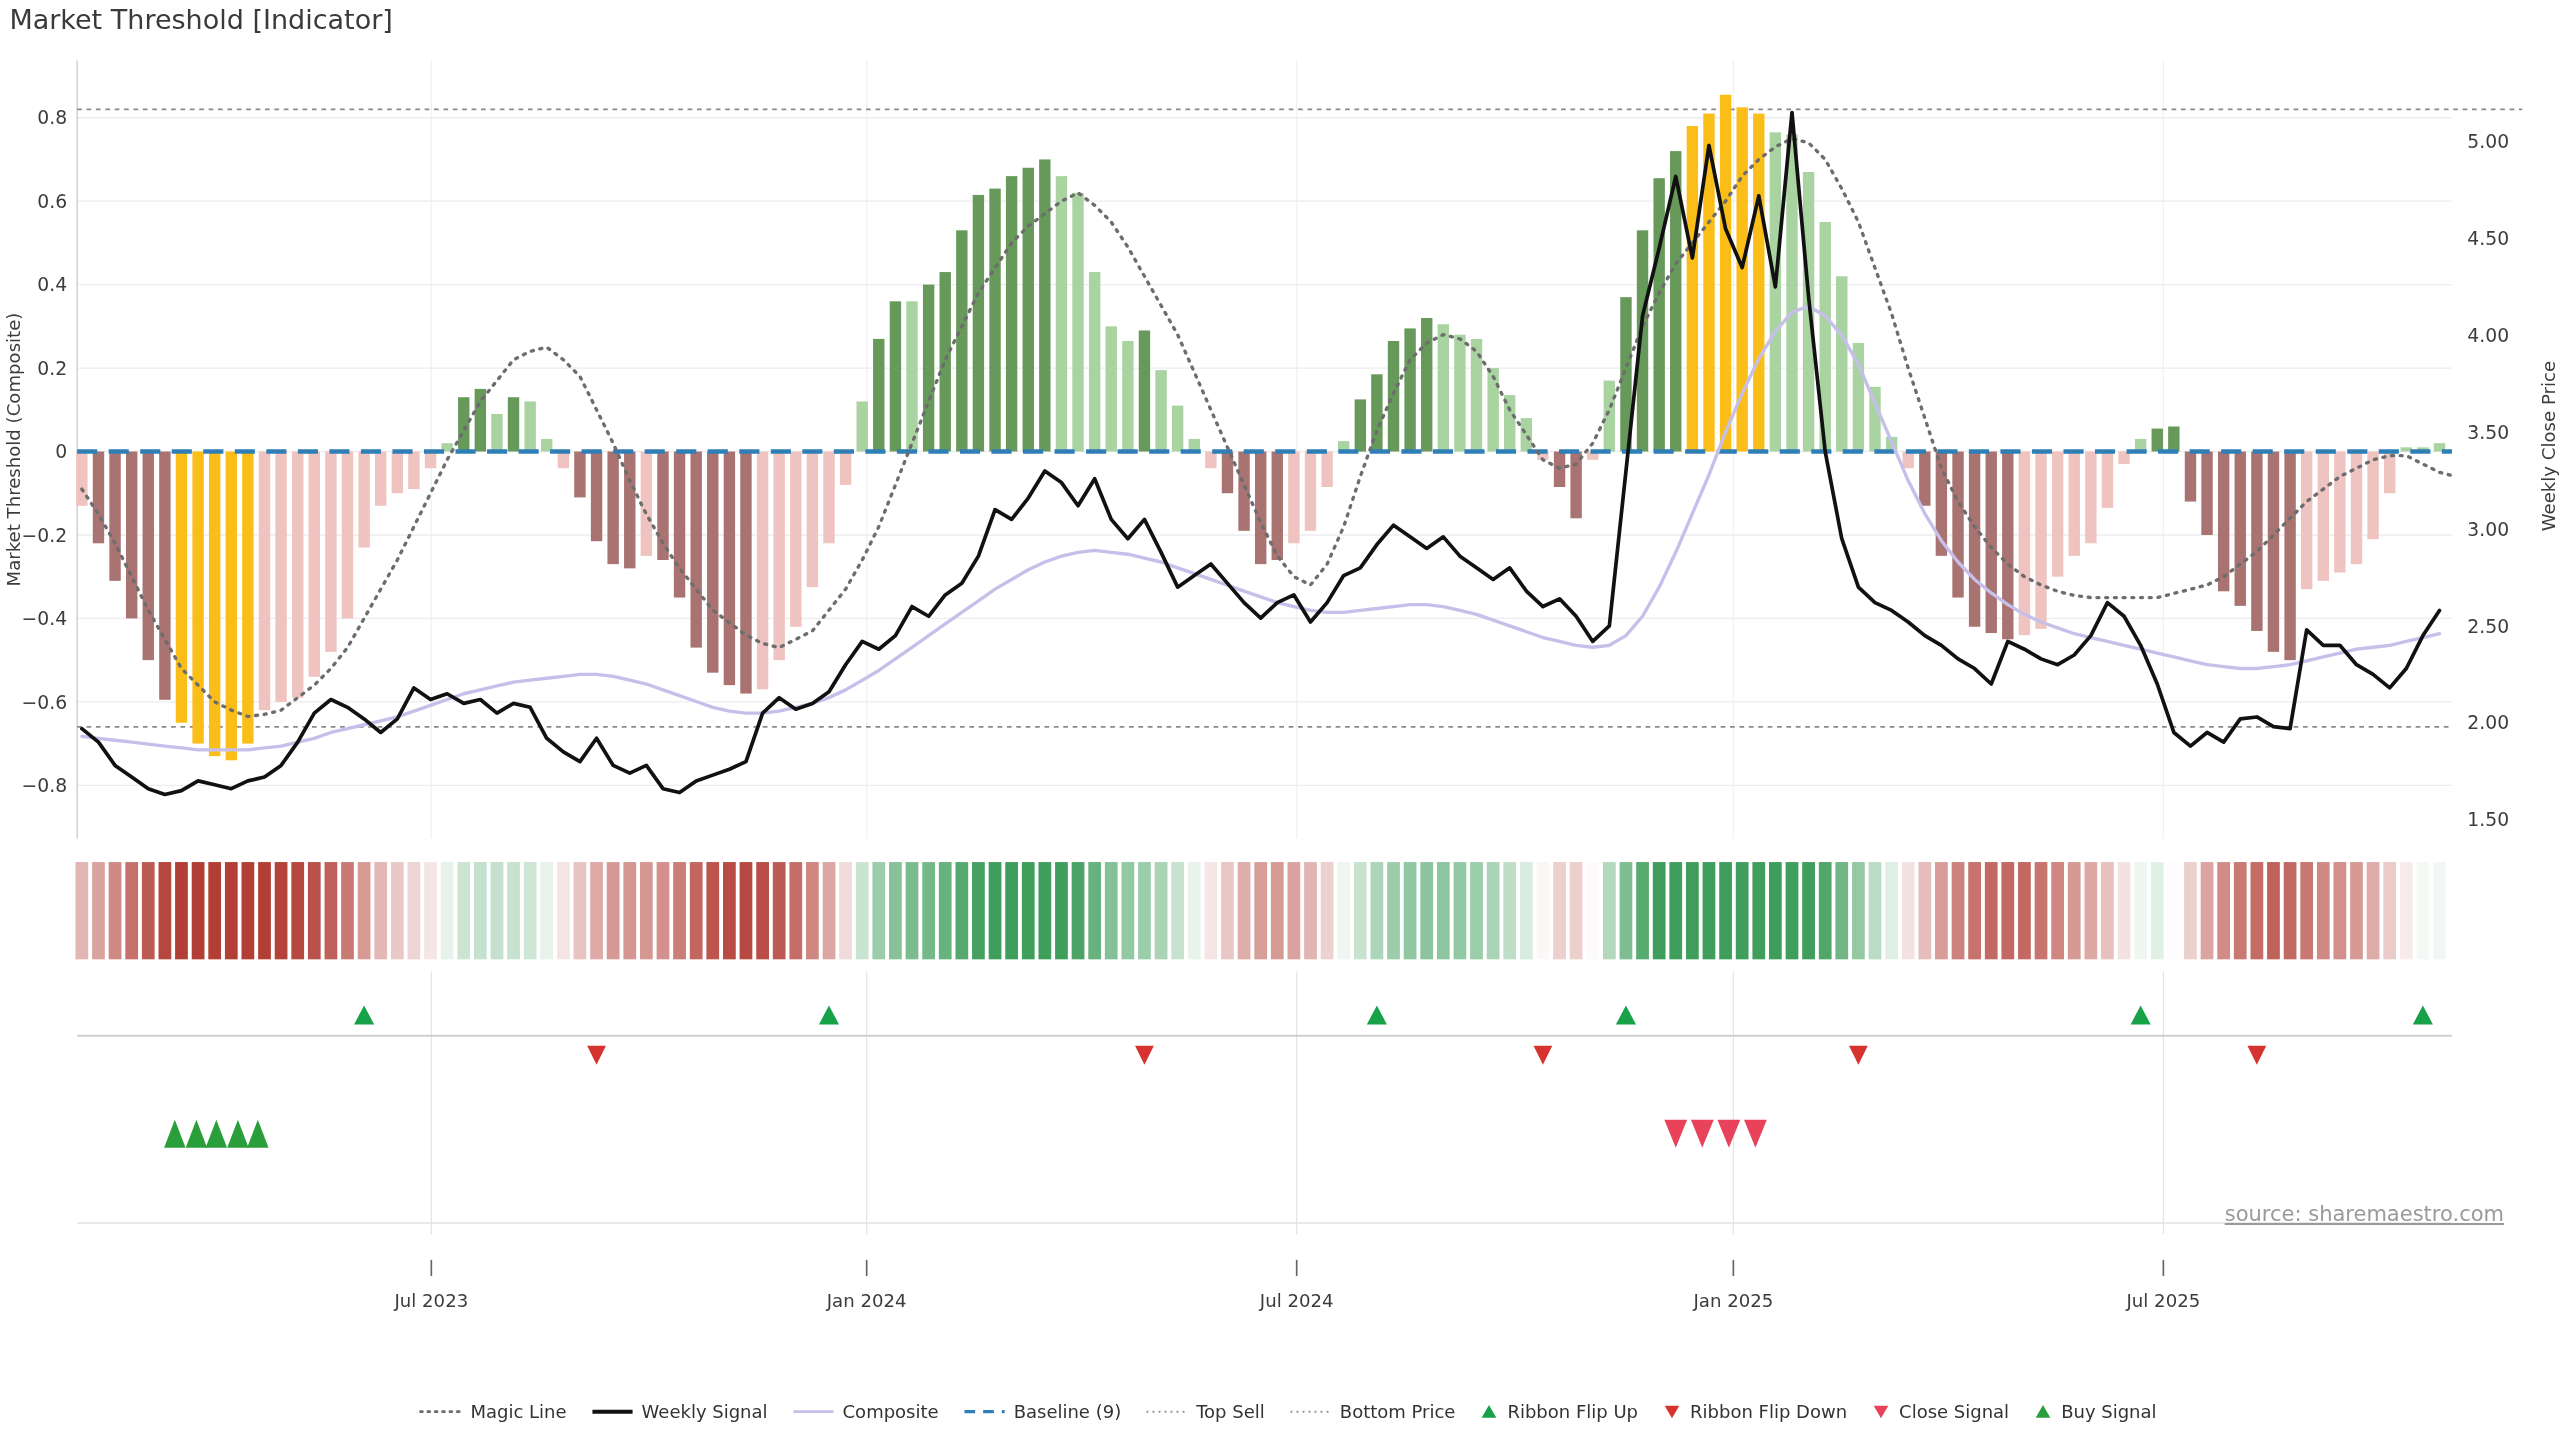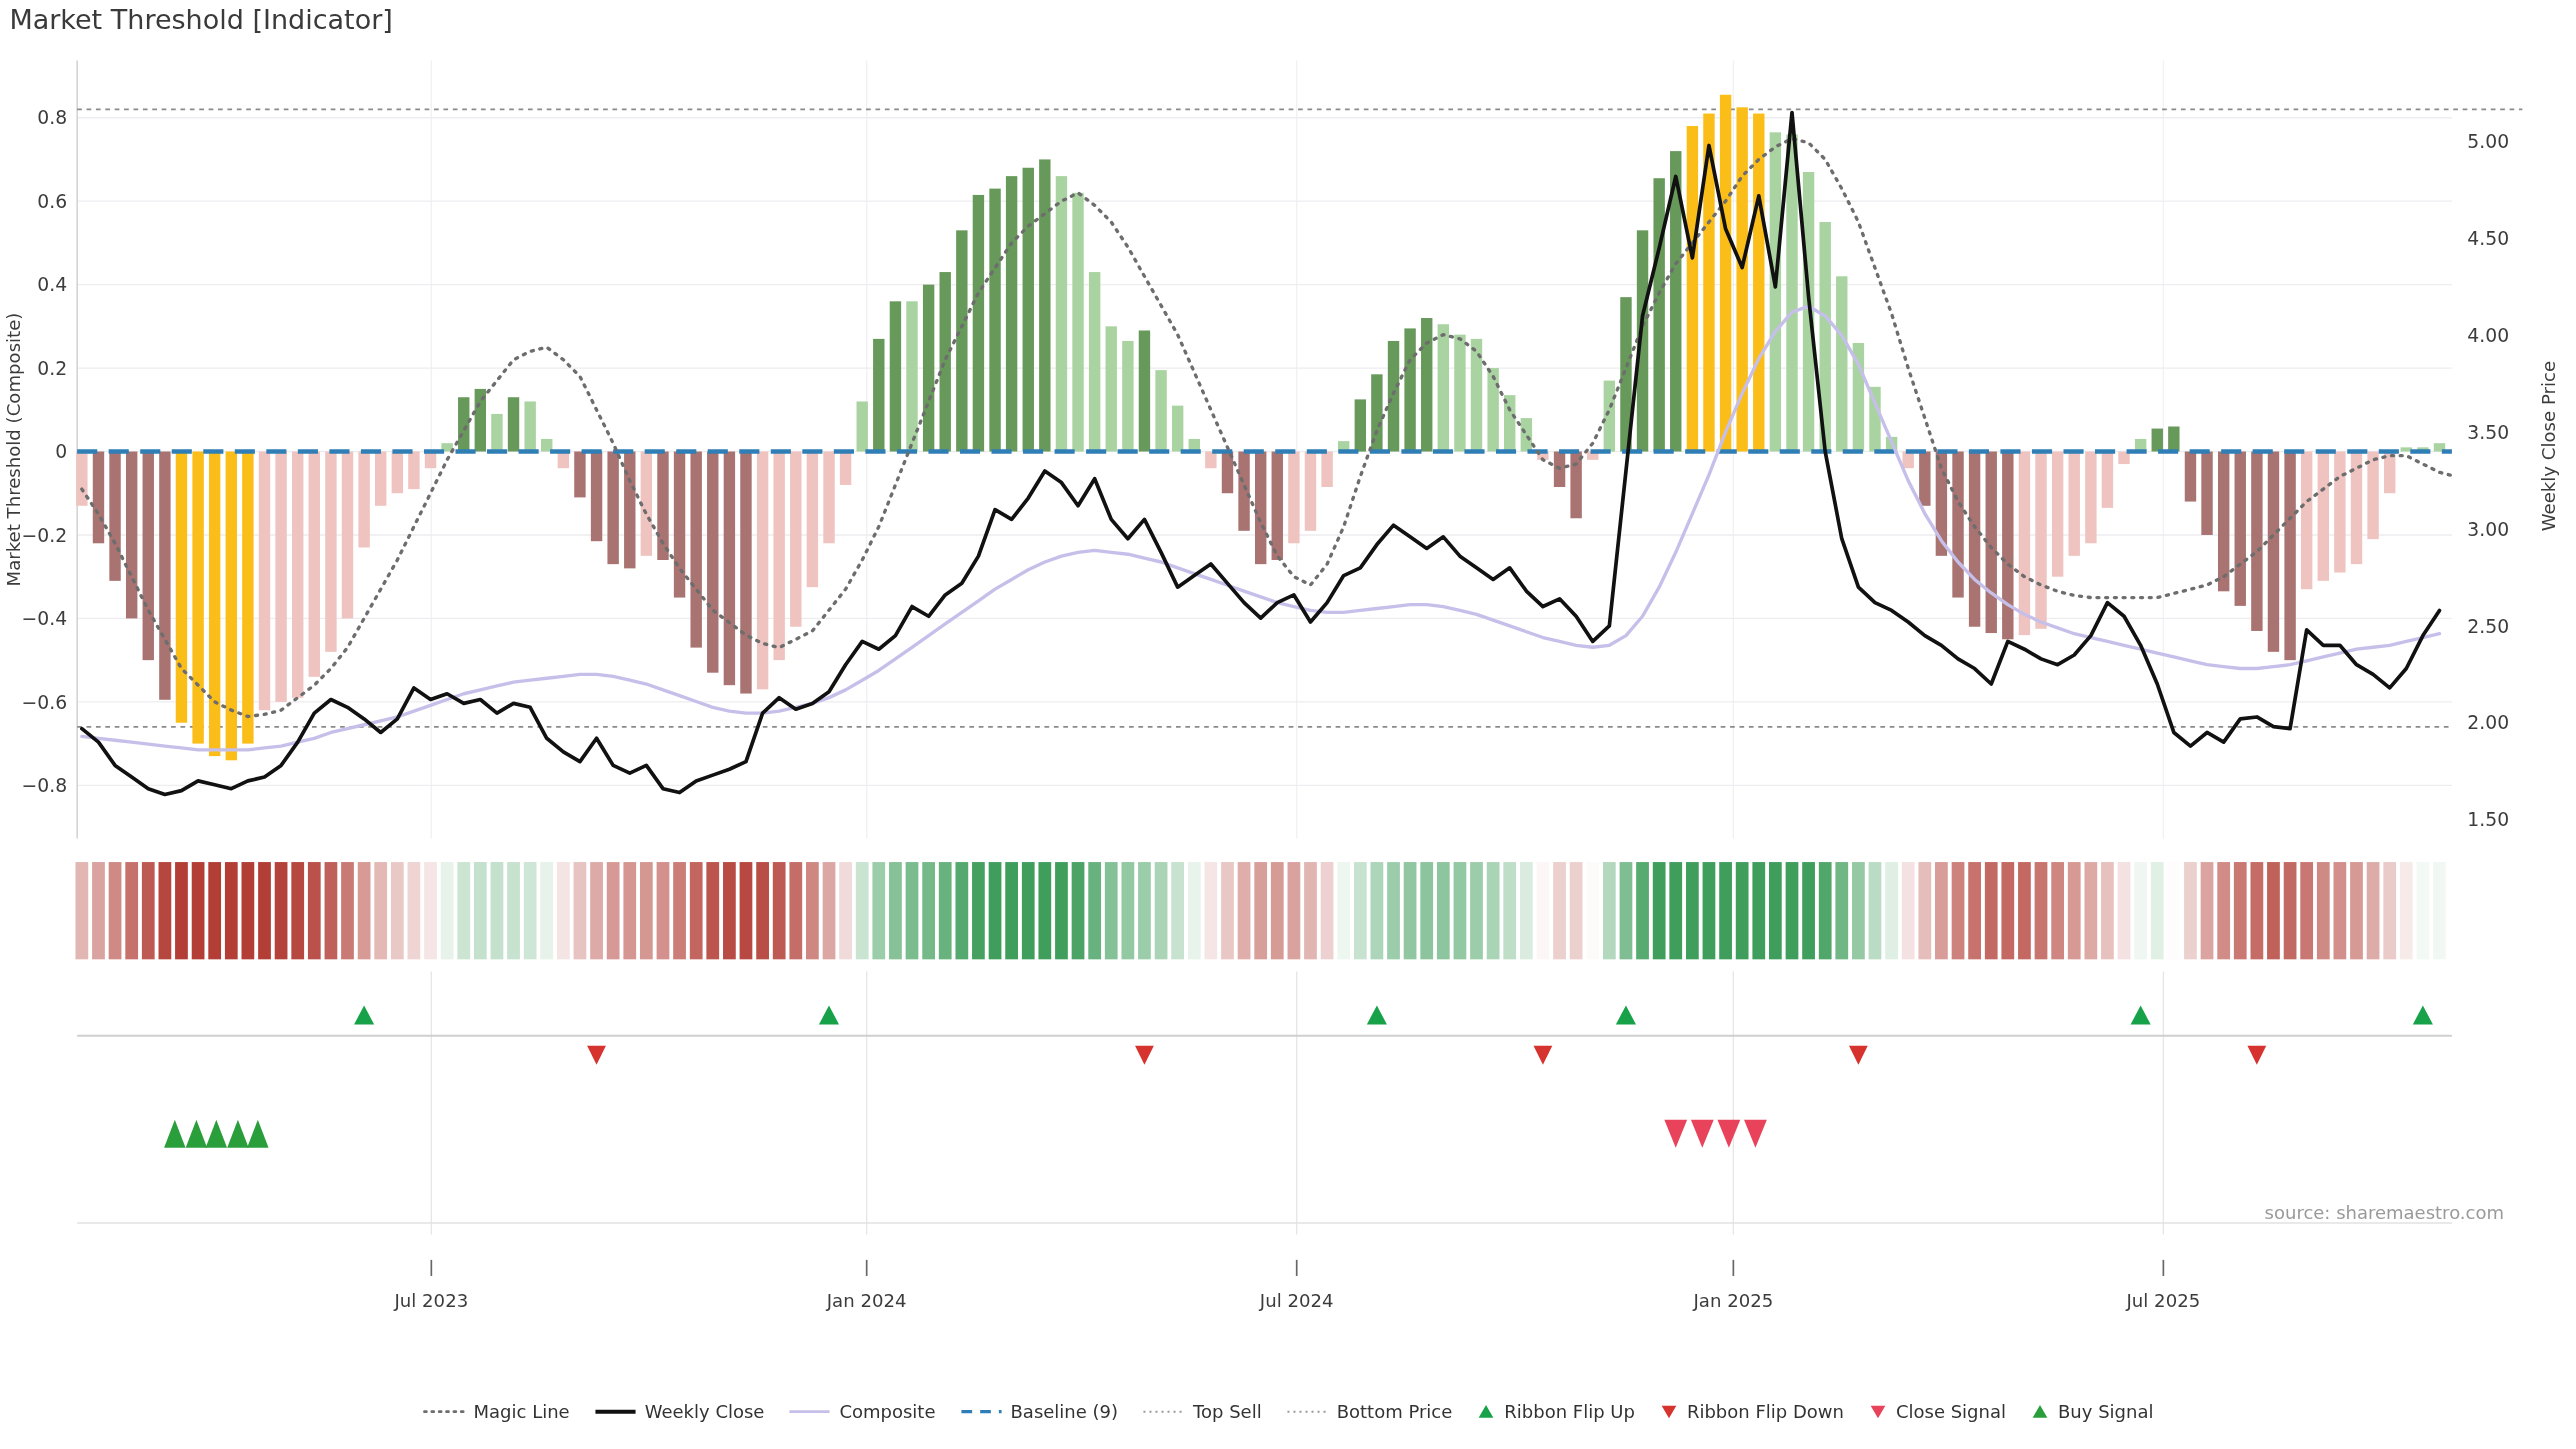--- a/index.html
+++ b/index.html
@@ -1,20 +1,20 @@
 <!DOCTYPE html>
 <html style="font-size:10.7px"><head>
 <meta charset="utf-8">
 <style>
   html,body{margin:0;padding:0;background:#ffffff;}
   body{width:2576px;height:1449px;position:relative;overflow:hidden;
        font-family:"DejaVu Sans","Liberation Sans",sans-serif;}
   .title{position:absolute;left:9.4px;top:4px;font-size:27px;color:#3a3a3a;}
   #chart-svg{position:absolute;left:0;top:0;}
-  .source{position:absolute;right:72px;top:1202px;font-size:18px;color:#9a9a9a;}
+  .source{position:absolute;right:72px;top:1202px;font-size:21px;color:#9a9a9a;text-decoration:underline;}
   .legend{position:absolute;left:0;top:1401px;width:100%;display:flex;
           justify-content:center;align-items:center;gap:24px;font-size:18px;color:#333;}
   .legend-item{display:flex;align-items:center;gap:8px;white-space:nowrap;}
   .legend-item svg{display:block;}
 </style>
 </head>
 <body>
 
 <div class="title">Market Threshold [Indicator]</div>
 
@@ -428,21 +428,21 @@
     <span class="legend-item">
       <svg width="43" height="17.4" viewBox="0 0 64 26">
         <line x1="2" y1="13" x2="62" y2="13" stroke="#6D6D6D" stroke-width="4" stroke-dasharray="3 8" stroke-linecap="round"></line>
       </svg>
       <span>Magic Line</span>
     </span>
     <span class="legend-item">
       <svg width="43" height="17.4" viewBox="0 0 64 26">
         <line x1="2" y1="13" x2="62" y2="13" stroke="#111111" stroke-width="6"></line>
       </svg>
-      <span>Weekly Close</span>
+      <span>Weekly Signal</span>
     </span>
     <span class="legend-item">
       <svg width="43" height="17.4" viewBox="0 0 64 26">
         <line x1="2" y1="13" x2="62" y2="13" stroke="#C6BFEA" stroke-width="4"></line>
       </svg>
       <span>Composite</span>
     </span>
     <span class="legend-item">
       <svg width="43" height="17.4" viewBox="0 0 64 26">
         <line x1="2" y1="13" x2="62" y2="13" stroke="#2F7FB6" stroke-width="5" stroke-dasharray="16 12"></line>

